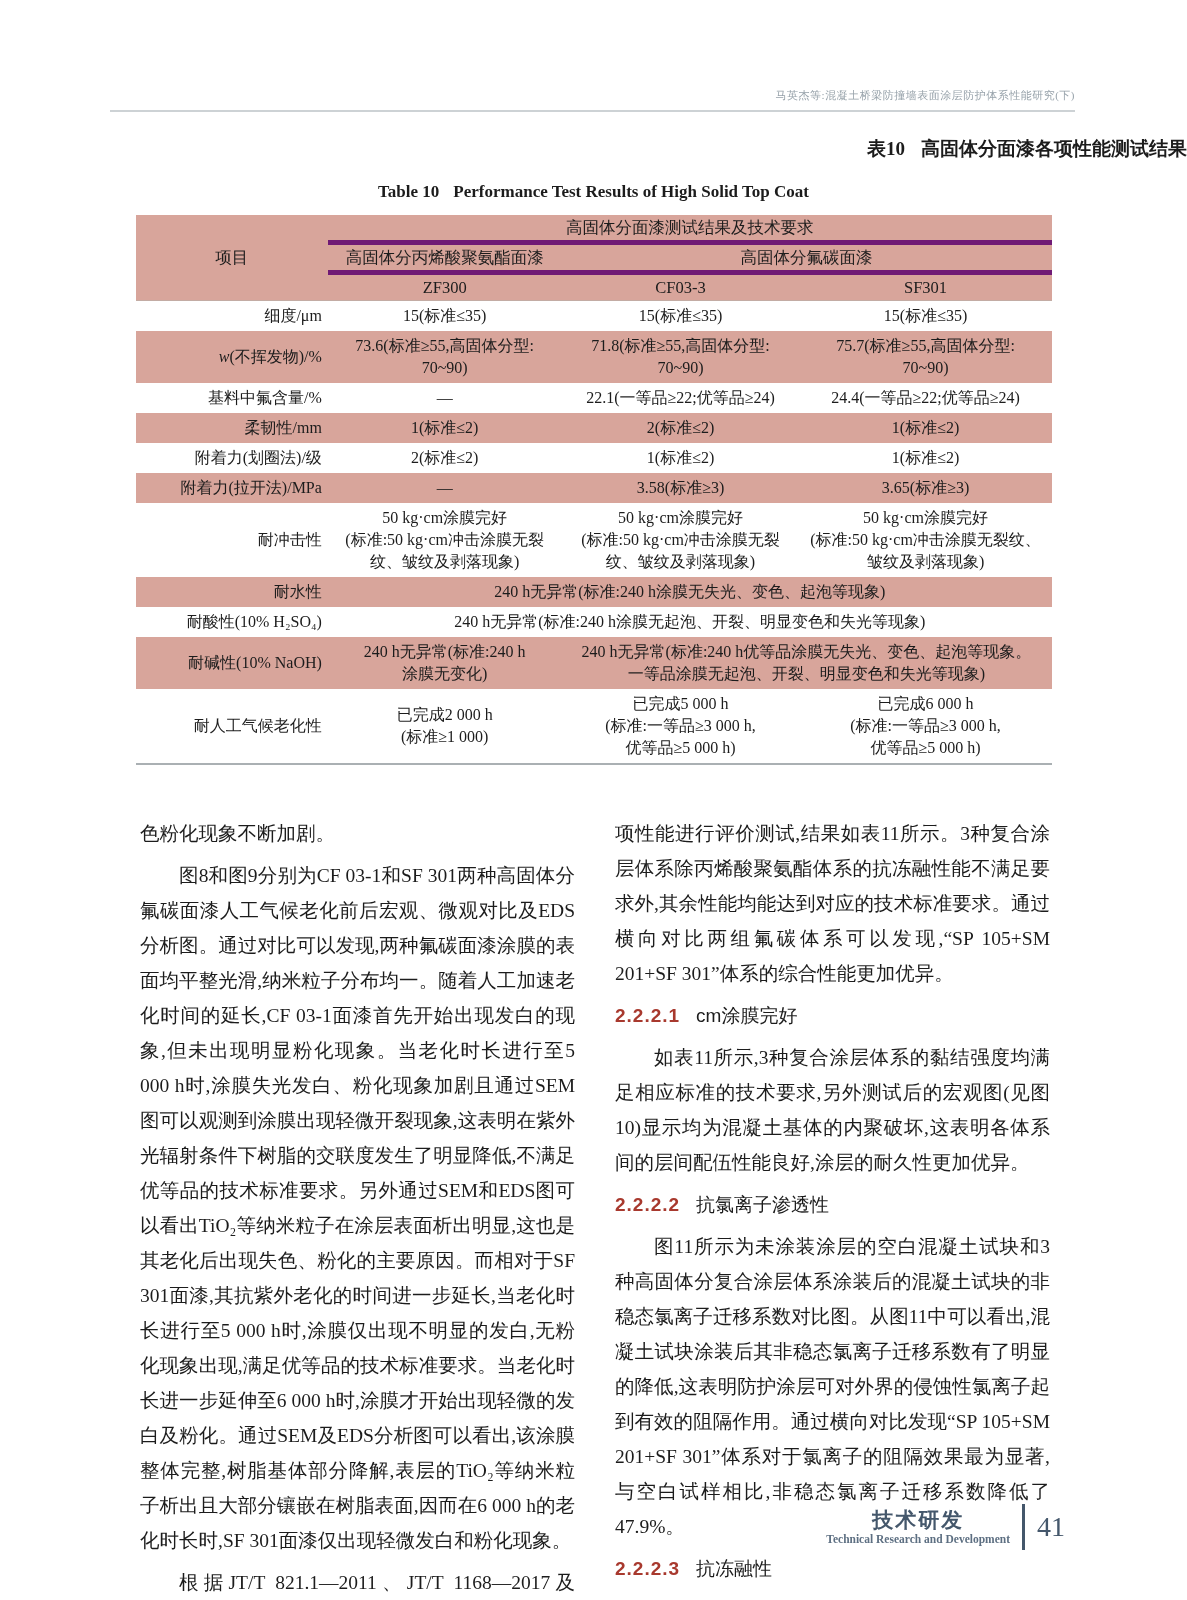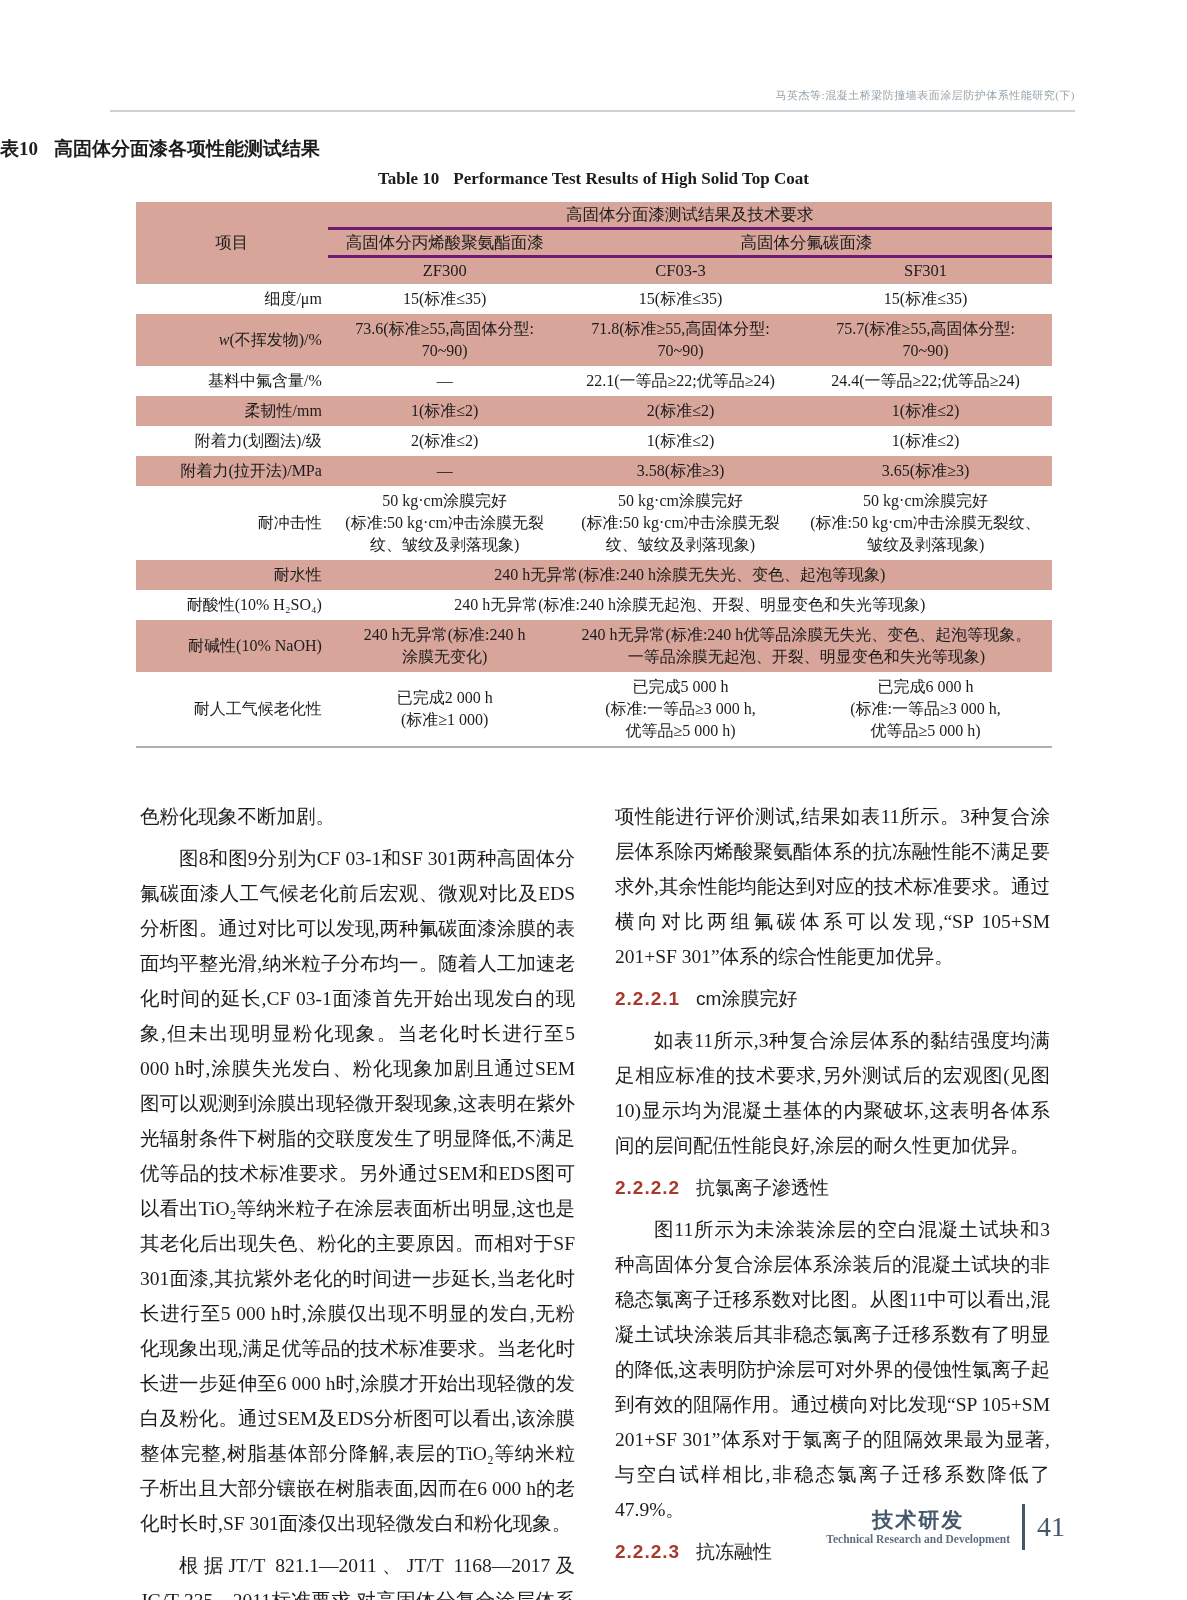--- a/index.html
+++ b/index.html
@@ -12,34 +12,34 @@
   html,body{background:#e8e8e8;}
   .page{
     width:1187px;height:1600px;position:relative;background:#ffffff;
     font-family:"Liberation Serif",serif;color:#1c1c1c;overflow:hidden;
   }
   .running-head{
     padding-top:88px;margin:0 112px 0 110px;text-align:right;
     font-size:11px;color:var(--headgray);letter-spacing:.5px;
   }
   .head-rule{margin:7px 112px 0 110px;height:2px;background:#cdd2d5;}
-  .tbl-title-zh{margin-top:24px;text-align:left;font-size:19px;font-weight:bold;}
+  .tbl-title-zh{margin-top:24px;text-align:right;font-size:19px;font-weight:bold;}
   .tbl-title-zh .tnum{margin-right:16px;}
-  .tbl-title-en{margin-top:7px;text-align:center;font-size:17px;font-weight:bold;}
+  .tbl-title-en{margin-top:20px;text-align:center;font-size:17px;font-weight:bold;}
   .tbl-title-en .tnum{margin-right:14px;}
   table.perf{
     width:916px;margin:13px auto 0;border-collapse:collapse;
     font-size:16px;text-align:center;table-layout:fixed;
   }
   table.perf th{
     background:var(--pink);font-weight:normal;font-size:16.5px;
     padding:2px 4px;line-height:21px;
   }
   table.perf thead{border-bottom:1px solid #c3aca4;}
-  th.underlined{border-bottom:3px solid #701a75;}
+  th.underlined{border-bottom:5px solid #701a75;}
   table.perf td{
     padding:4px 6px;line-height:22px;white-space:pre-line;vertical-align:middle;
   }
   table.perf tr.shade td{background:var(--pink);}
   table.perf td.item-cell{text-align:right;padding-left:10px;white-space:normal;}
   table.perf{border-bottom:2px solid #aab0b3;}
   .columns{
     margin:44px 130px 0 133px;display:flex;gap:26px;
   }
   .col{flex:1;font-size:19.5px;line-height:35px;text-align:justify;}

